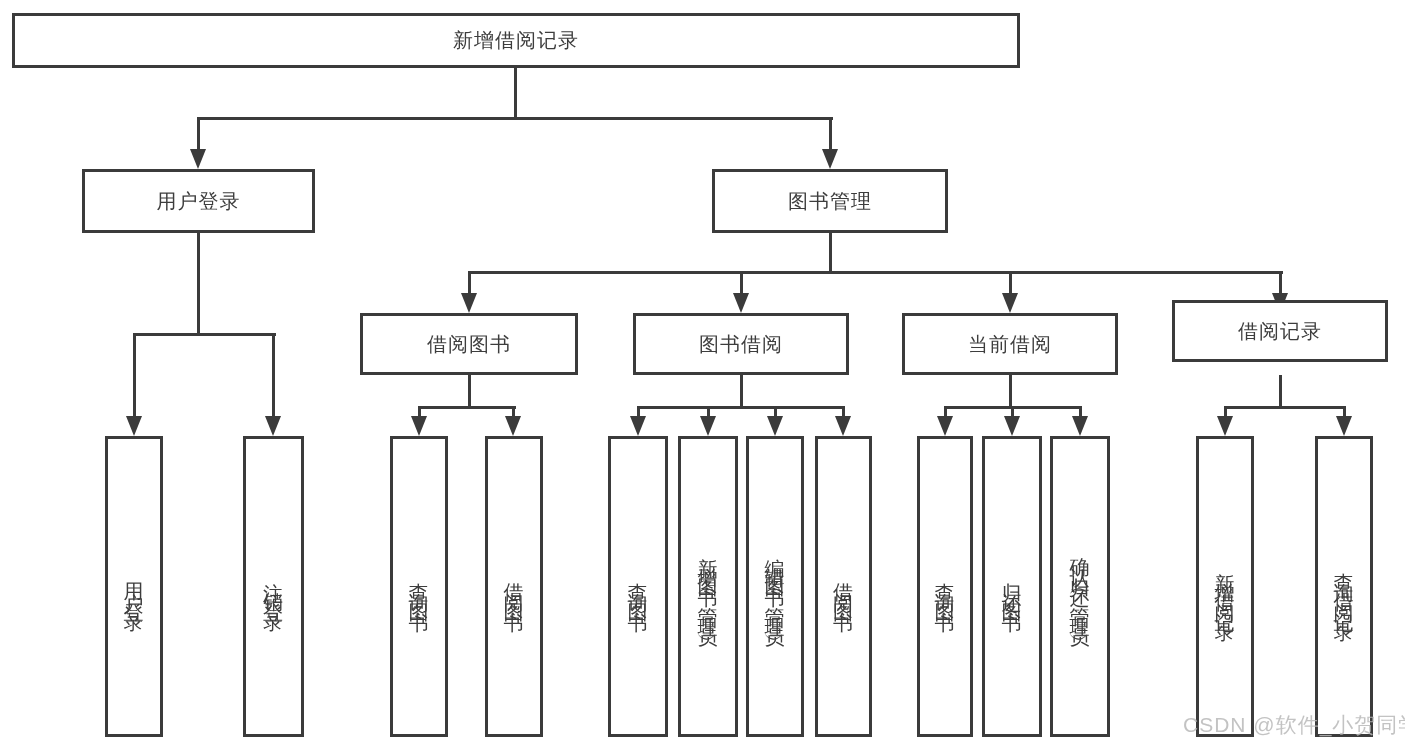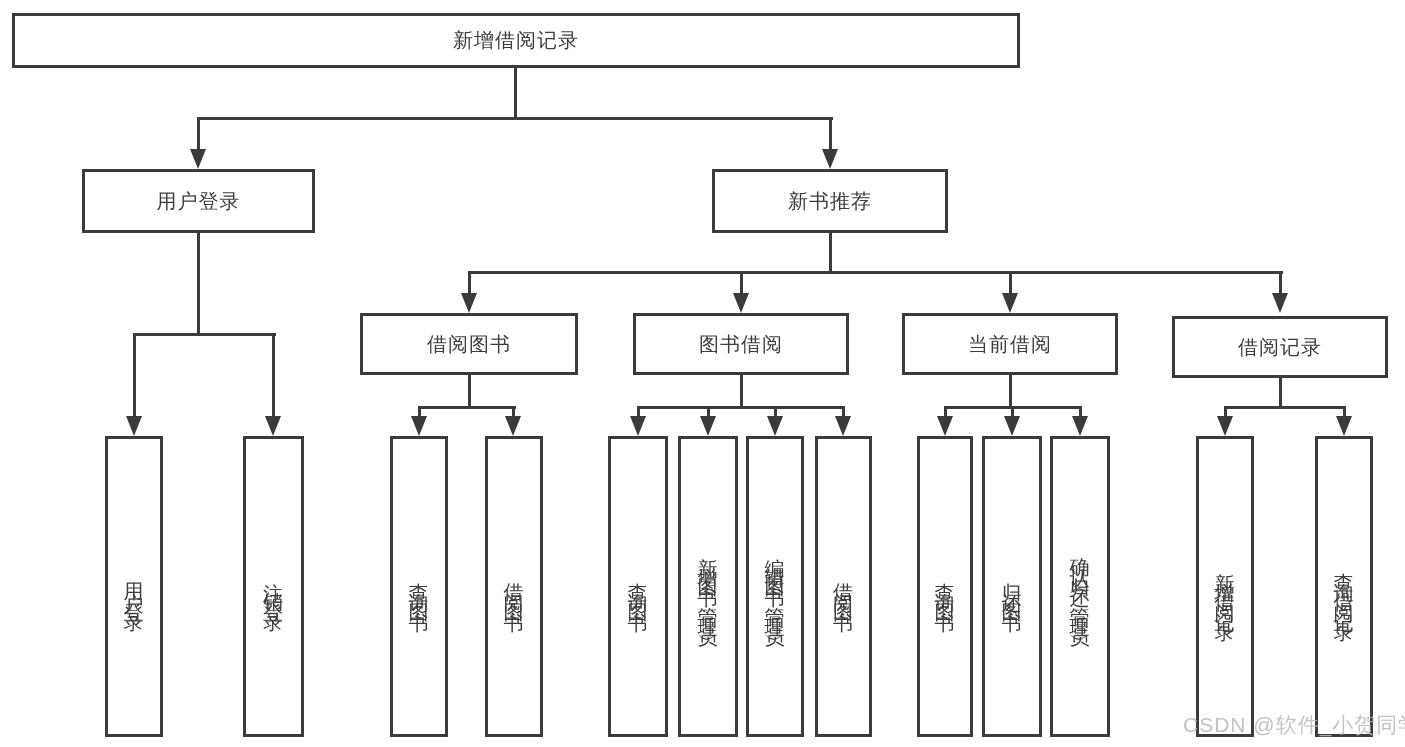--- a/index.html
+++ b/index.html
@@ -67,21 +67,21 @@
   <div class="box" style="left:12px;top:13px;width:1008px;height:55px">新增借阅记录</div>
 
   <div class="vl" style="left:514px;top:68px;height:50px"></div>
   <div class="hl" style="left:197px;top:117px;width:636px"></div>
   <div class="vl" style="left:197px;top:117px;height:32px"></div>
   <div class="ar" style="left:190px;top:149px"></div>
   <div class="vl" style="left:829px;top:117px;height:32px"></div>
   <div class="ar" style="left:822px;top:149px"></div>
 
   <div class="box" style="left:82px;top:169px;width:233px;height:64px">用户登录</div>
-  <div class="box" style="left:712px;top:169px;width:236px;height:64px">新书推荐</div>
+  <div class="box" style="left:712px;top:169px;width:236px;height:64px">图书管理</div>
 
   <div class="vl" style="left:197px;top:233px;height:103px"></div>
   <div class="hl" style="left:133px;top:333px;width:143px"></div>
   <div class="vl" style="left:133px;top:333px;height:83px"></div>
   <div class="ar" style="left:126px;top:416px"></div>
   <div class="vl" style="left:272px;top:333px;height:83px"></div>
   <div class="ar" style="left:265px;top:416px"></div>
 
   <div class="vl" style="left:829px;top:233px;height:41px"></div>
   <div class="hl" style="left:468px;top:271px;width:815px"></div>
@@ -90,21 +90,21 @@
   <div class="vl" style="left:740px;top:271px;height:22px"></div>
   <div class="ar" style="left:733px;top:293px"></div>
   <div class="vl" style="left:1009px;top:271px;height:22px"></div>
   <div class="ar" style="left:1002px;top:293px"></div>
   <div class="vl" style="left:1279px;top:271px;height:22px"></div>
   <div class="ar" style="left:1272px;top:293px"></div>
 
   <div class="box" style="left:360px;top:313px;width:218px;height:62px">借阅图书</div>
   <div class="box" style="left:902px;top:313px;width:216px;height:62px">当前借阅</div>
   <div class="box" style="left:633px;top:313px;width:216px;height:62px">图书借阅</div>
-  <div class="box" style="left:1172px;top:316px;width:216px;height:62px">借阅记录</div>
+  <div class="box" style="left:1172px;top:300px;width:216px;height:62px">借阅记录</div>
 
   <div class="vl" style="left:468px;top:375px;height:34px"></div>
   <div class="hl" style="left:418px;top:406px;width:98px"></div>
   <div class="vl" style="left:418px;top:406px;height:10px"></div>
   <div class="ar" style="left:411px;top:416px"></div>
   <div class="vl" style="left:512px;top:406px;height:10px"></div>
   <div class="ar" style="left:505px;top:416px"></div>
 
   <div class="vl" style="left:740px;top:375px;height:34px"></div>
   <div class="hl" style="left:637px;top:406px;width:208px"></div>

